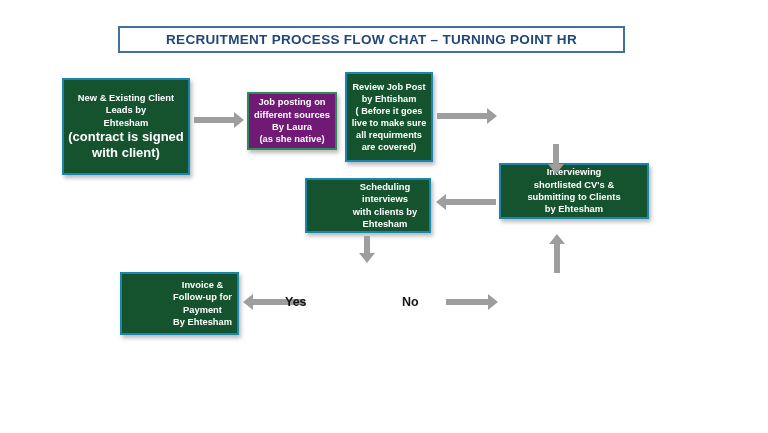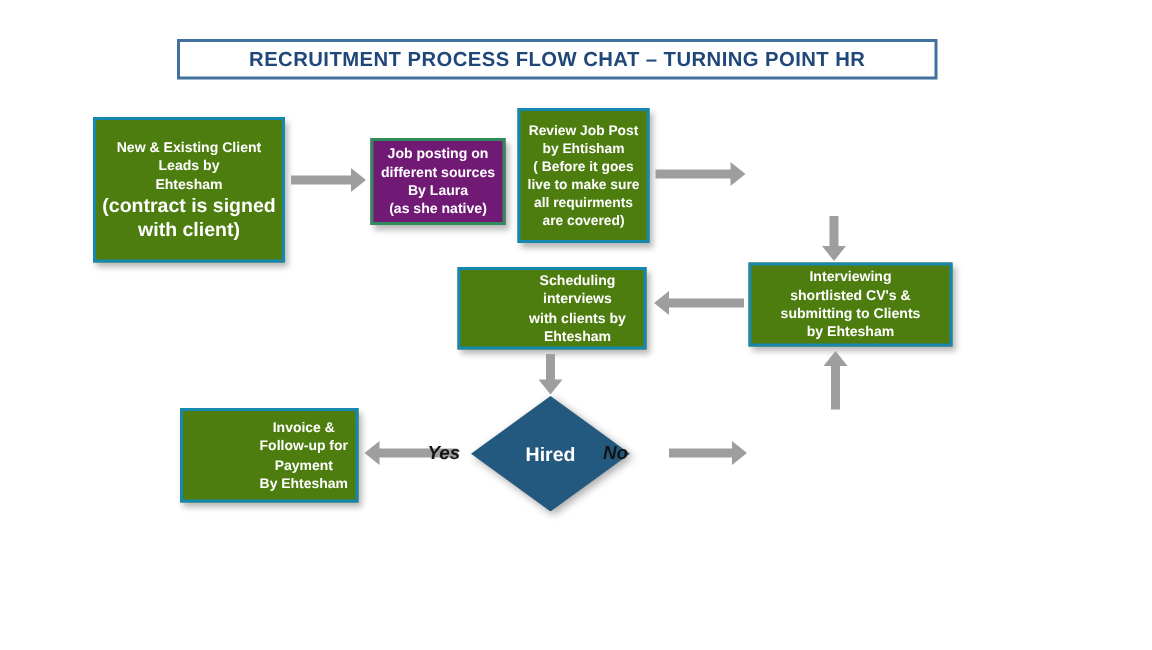--- a/index.html
+++ b/index.html
@@ -8,30 +8,30 @@
 
   .titlebox{position:absolute;left:118px;top:26px;width:507px;height:27px;
             box-sizing:border-box;border:2px solid #41719C;background:#fff;
             display:flex;align-items:center;justify-content:center;
             font-weight:bold;font-size:13.5px;color:#1F4779;letter-spacing:.3px;}
 
   .node{position:absolute;box-sizing:border-box;display:flex;flex-direction:column;
         align-items:center;justify-content:center;text-align:center;
         color:#ffffff;font-weight:bold;font-size:9.4px;line-height:1.32;
         white-space:pre-line;padding:2px;box-shadow:2px 3px 4px rgba(0,0,0,.28);}
-  .light{background:#4d7c0f;border:2px solid #1887B0;}
+  .light{background:#14532d;border:2px solid #1887B0;}
   .dark {background:#701a75;border:2px solid #2F8C5A;}
 
   .emphasis{font-size:13px;line-height:1.22;white-space:pre-line;font-weight:bold;}
 
   .b1{left:62px; top:78px; width:128px;height:97px;}
   .b2{left:247px;top:92px; width:90px; height:58px;}
   .b3{left:345px;top:72px; width:88px; height:90px;font-size:9.2px;}
   .b4{left:500px;top:87px; width:123px;height:54px;}
-  .b5{left:499px;top:175px;width:136px;height:56px;}
+  .b5{left:499px;top:163px;width:150px;height:56px;}
   .b6{left:305px;top:178px;width:126px;height:55px;padding-left:36px;}
   .b7{left:120px;top:272px;width:119px;height:63px;font-size:9.3px;padding-left:48px;}
   .b8{left:500px;top:275px;width:123px;height:57px;}
 
   .diamond{position:absolute;left:314px;top:264px;width:106px;height:77px;
            filter:drop-shadow(2px 2px 3px rgba(0,0,0,.35));}
   .diamond .shape{width:100%;height:100%;background:#24597F;
            clip-path:polygon(50% 0,100% 50%,50% 100%,0 50%);
            display:flex;align-items:center;justify-content:center;
            color:#fff;font-weight:bold;font-size:13px;}
@@ -60,21 +60,21 @@
 
   .a1{left:194px;top:112px;width:50px;height:16px;}
   .a2{left:437px;top:108px;width:60px;height:16px;}
   .a3{left:548px;top:144px;width:16px;height:30px;}
   .a4{left:436px;top:194px;width:60px;height:16px;}
   .a5{left:359px;top:236px;width:16px;height:27px;}
   .a6{left:243px;top:294px;width:62px;height:16px;}
   .a7{left:446px;top:294px;width:52px;height:16px;}
   .a8{left:549px;top:234px;width:16px;height:39px;}
 
-  .lbl{position:absolute;font-weight:bold;font-size:12.5px;color:#141414;font-style:italic;}
+  .lbl{position:absolute;font-weight:bold;font-size:12.5px;color:#141414;}
   .lbl-yes{left:285px;top:295px;}
   .lbl-no{left:402px;top:295px;text-align:right;}
 
   .footer{position:absolute;right:12px;bottom:10px;font-size:9.5px;
           font-weight:bold;font-style:italic;color:#141414;}
 </style>
 </head>
 <body>
 
 <div class="page">
@@ -109,23 +109,20 @@
 
   <div class="node light b6">Scheduling interviews
 with clients by
 Ehtesham</div>
 
   <div class="node light b7">Invoice &amp; Follow-up for
 Payment
 By Ehtesham</div>
 
 
-  <div class="diamond">
-    <div class="shape">Hired</div>
-  </div>
 
   <div class="arrow h right a1">
       <div class="shaft"></div>
       <div class="head"></div>
     </div>
   <div class="arrow h right a2">
       <div class="shaft"></div>
       <div class="head"></div>
     </div>
   <div class="arrow v down a3">

